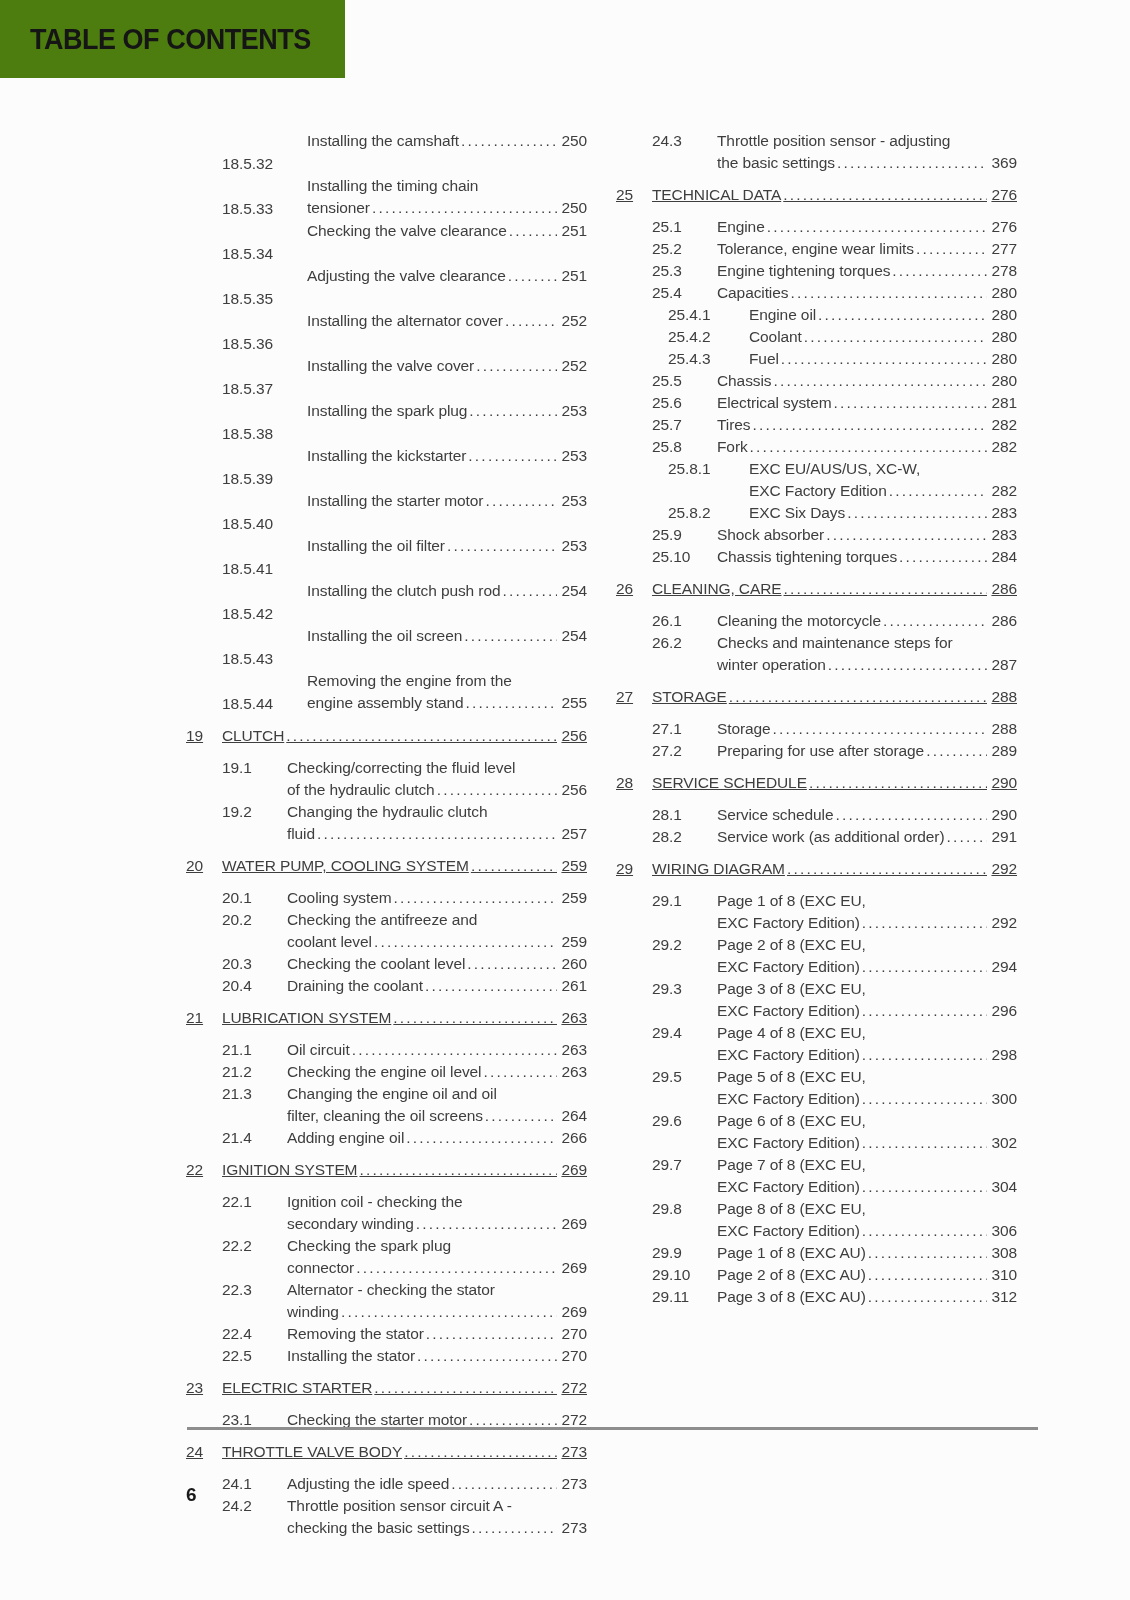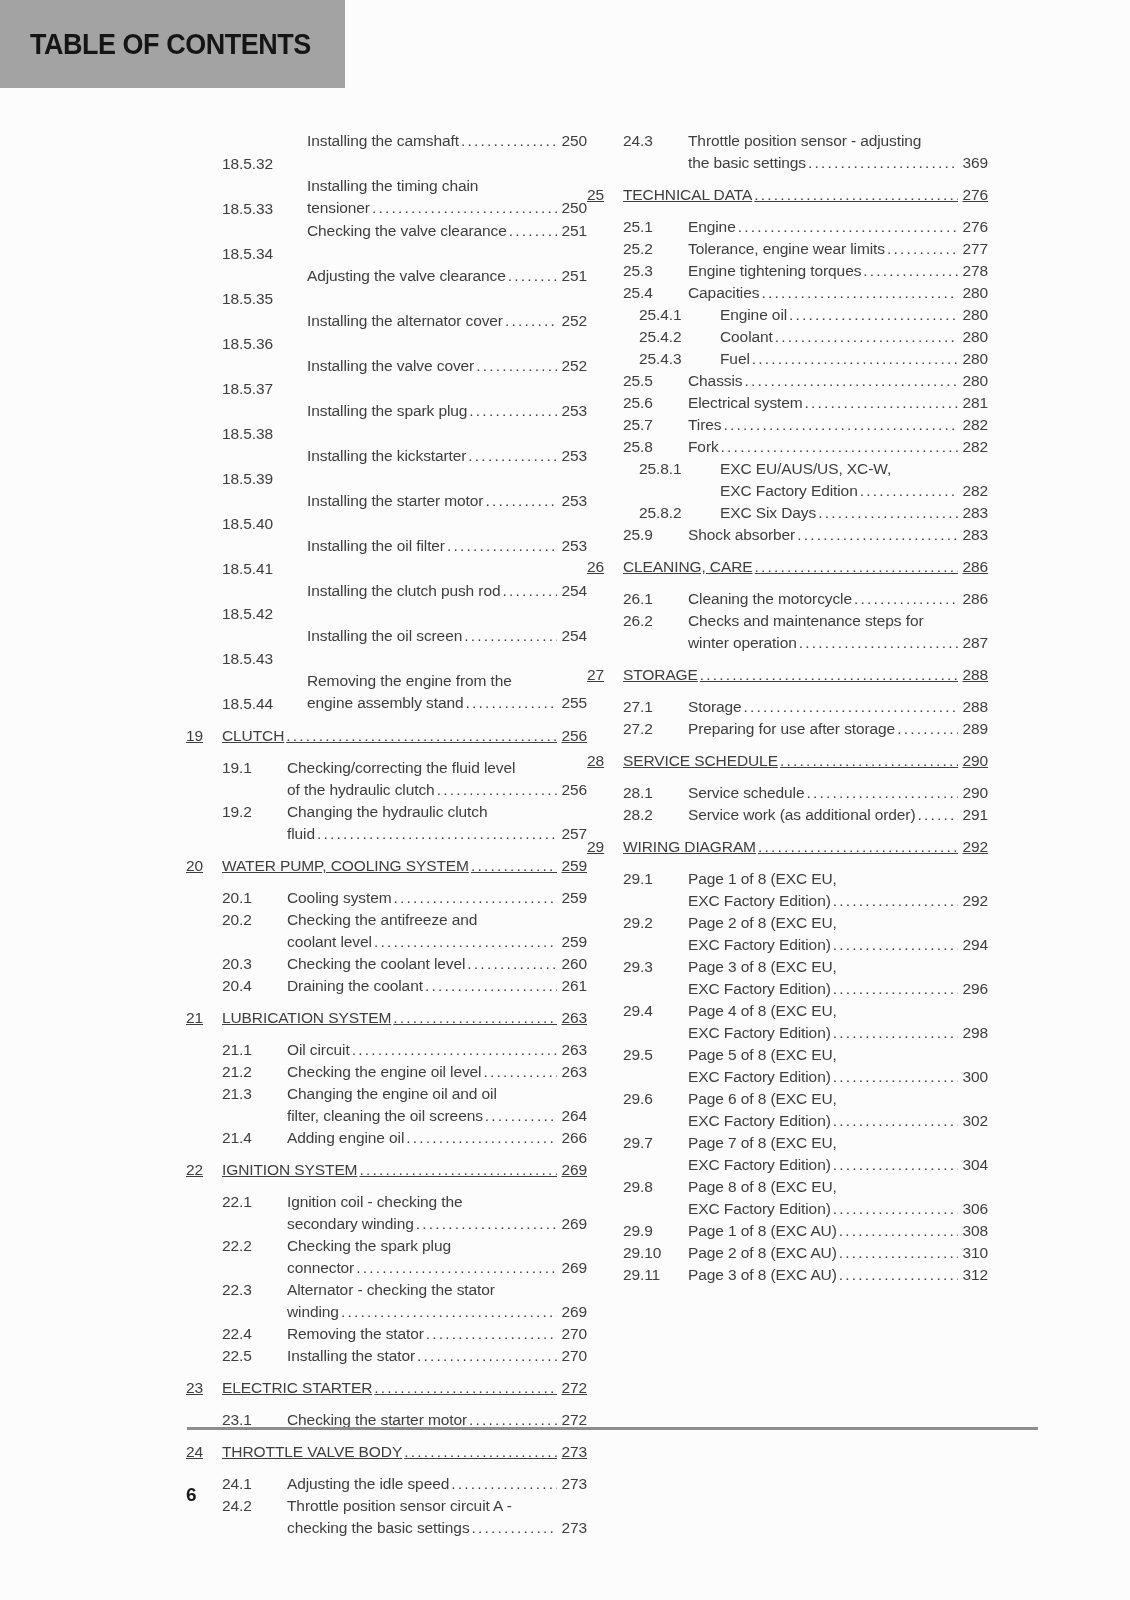--- a/index.html
+++ b/index.html
@@ -3,33 +3,33 @@
 <meta charset="utf-8">
 <style>
   html, body { margin:0; padding:0; }
   body {
     width:1130px; height:1600px; position:relative;
     background:#fcfcfc;
     font-family:"Liberation Sans", sans-serif;
     overflow:hidden;
   }
   .header-bar {
-    position:absolute; left:0; top:0; width:345px; height:88px;
-    background:#a3a3a3; display:flex; align-items:center;
+    position:absolute; left:0; top:0; width:345px; height:78px;
+    background:#4d7c0f; display:flex; align-items:center;
   }
   .header-title {
     font-size:29px; font-weight:bold; color:#151515; margin-left:30px;
     letter-spacing:-0.5px; transform:scaleX(0.93); transform-origin:left center;
     white-space:nowrap;
   }
   .toc {
     position:absolute; left:186px; top:130px; width:831px; display:flex;
   }
   .col { width:401px; }
-  .col + .col { }
+  .col + .col { margin-left:29px; }
   .entry {
     display:flex; color:#3e3e3e; font-size:15.5px; line-height:22px;
     letter-spacing:-0.1px;
   }
   .num { flex:none; }
   .lvl1 { margin:10px 0;text-decoration:underline; }
   .lvl1 .num { width:36px; }
   .lvl2 { padding-left:36px; } .lvl2 .num { width:65px; }
   .lvl3 { padding-left:36px; } .lvl3 .num { width:85px;margin-top:23px; }
   .lvl4 { padding-left:52px; } .lvl4 .num { width:81px; }
@@ -598,20 +598,30 @@
       <div class="entry lvl2">
         <span class="num">25.9</span>
         <div class="body">
           <div class="lline">
             <span class="txt">Shock absorber</span>
             <span class="dots"></span>
             <span class="pg">283</span>
           </div>
         </div>
       </div>
+      <div class="entry lvl2">
+        <span class="num">25.10</span>
+        <div class="body">
+          <div class="lline">
+            <span class="txt">Chassis tightening torques</span>
+            <span class="dots"></span>
+            <span class="pg">284</span>
+          </div>
+        </div>
+      </div>
       <div class="entry lvl1">
         <span class="num">26</span>
         <div class="body">
           <div class="lline">
             <span class="txt">CLEANING, CARE</span>
             <span class="dots"></span>
             <span class="pg">286</span>
           </div>
         </div>
       </div>

